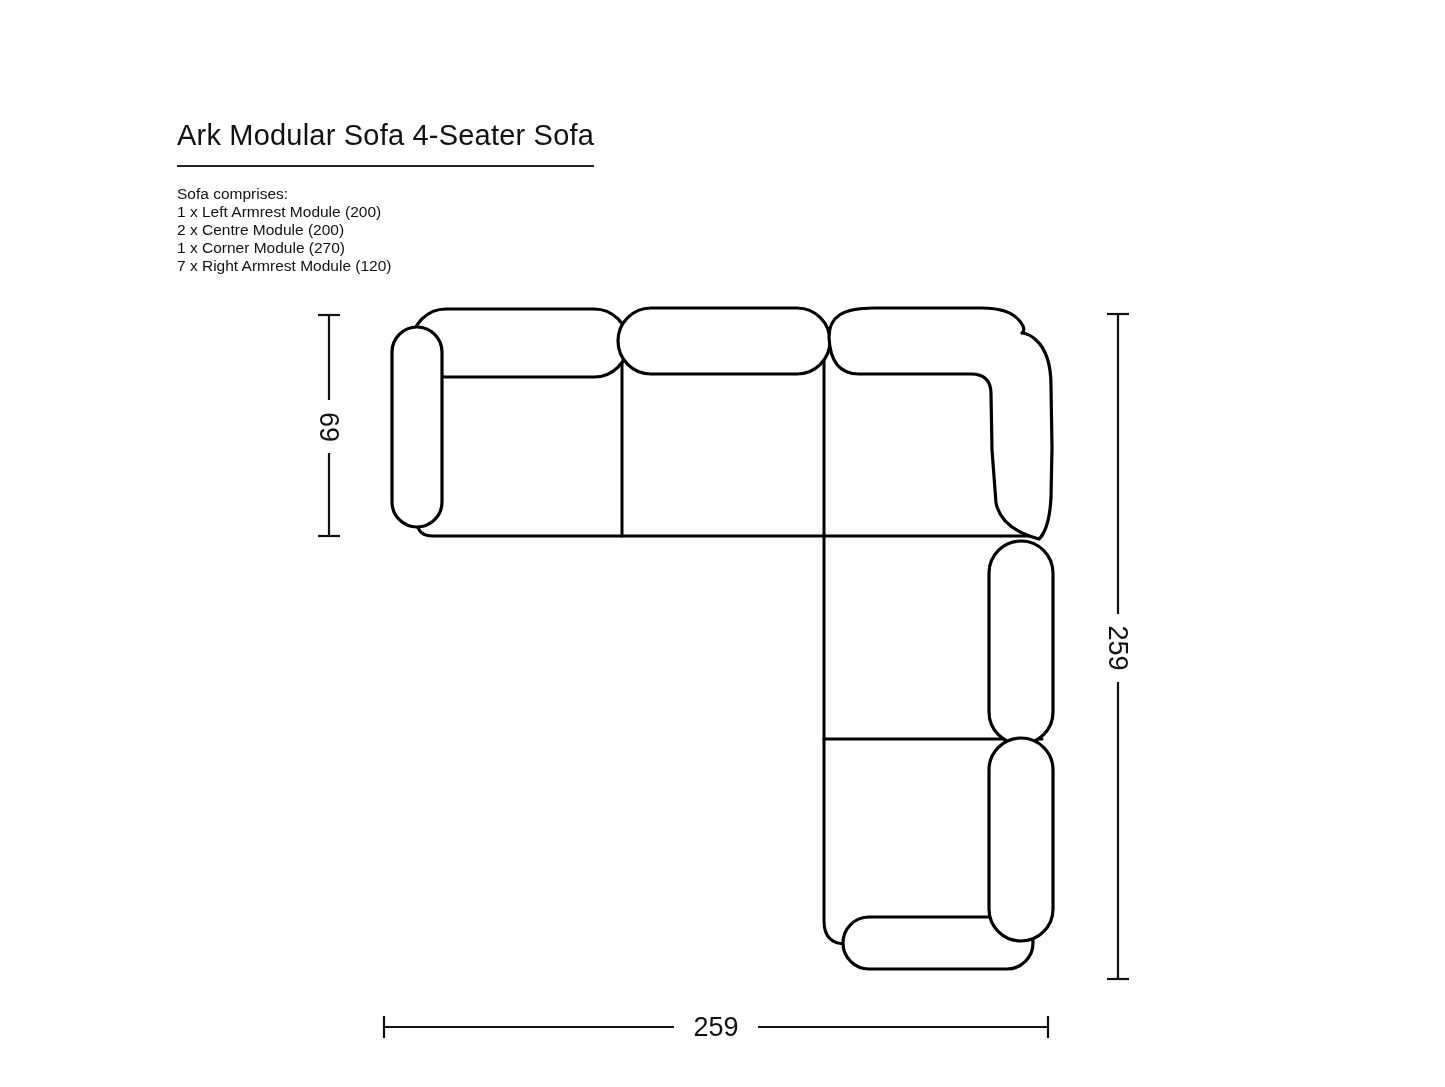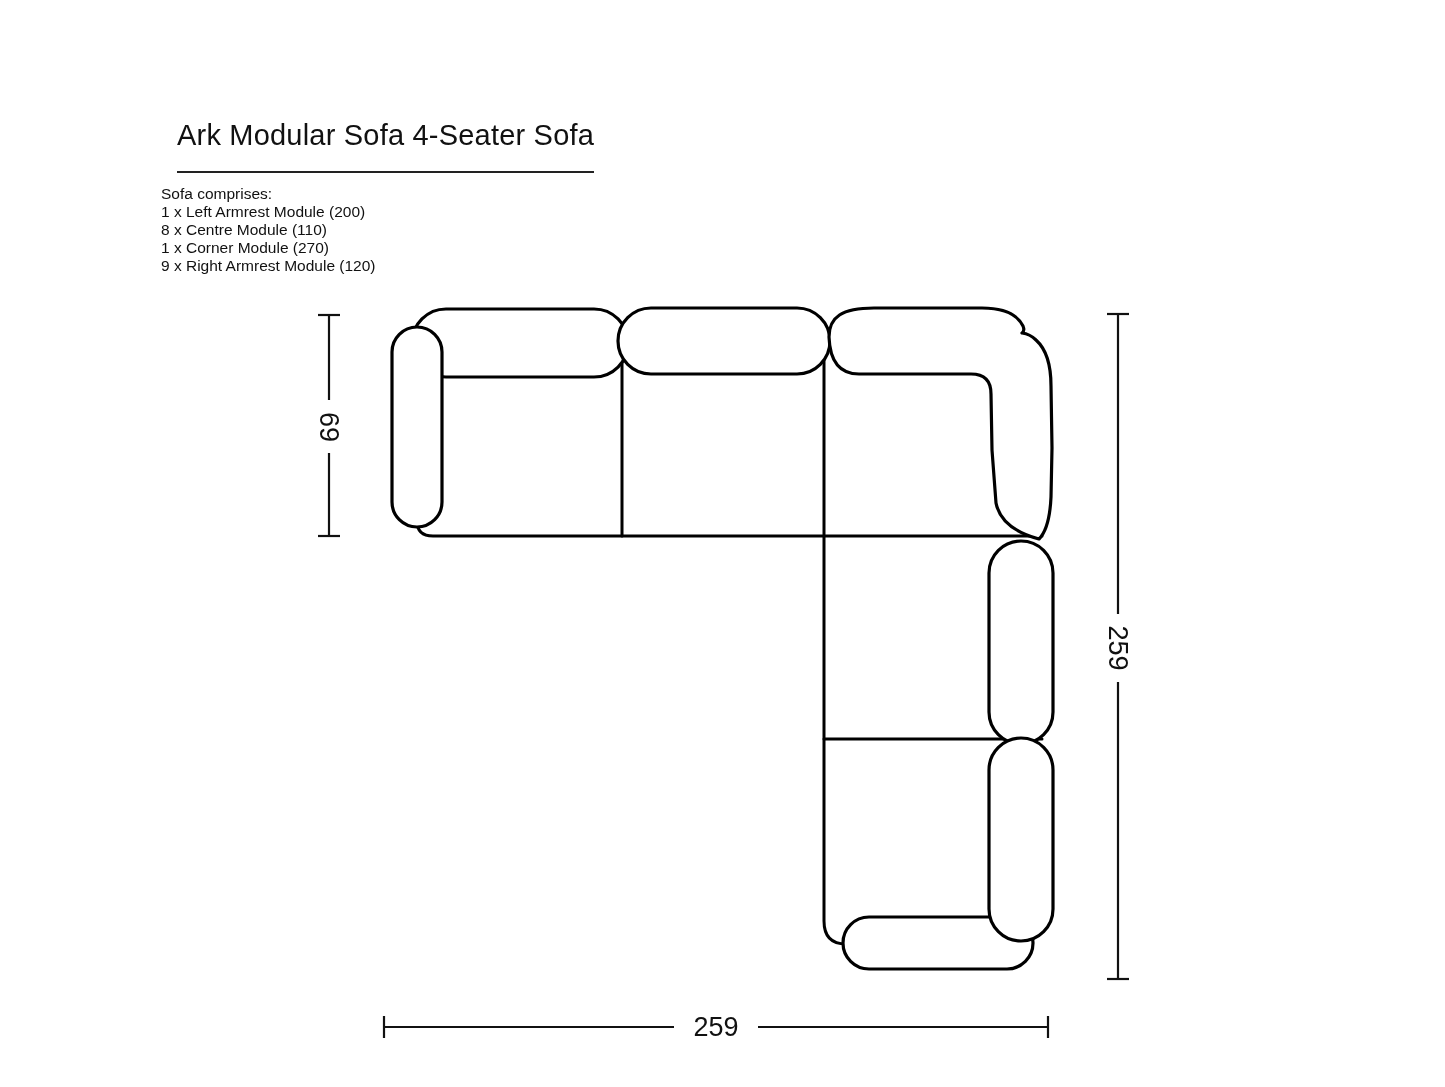--- a/index.html
+++ b/index.html
@@ -27,26 +27,26 @@
     white-space: nowrap;
   }
   .title-block h1 {
     margin: 0;
     display: inline-block;
     font-size: 29px;
     font-weight: 500;
     letter-spacing: 0.2px;
     line-height: 1.1;
     color: #111111;
-    padding-bottom: 19px;
+    padding-bottom: 13px;
     border-bottom: 2px solid #222222;
   }
   .composition {
     position: absolute;
-    left: 161px;
+    left: 177px;
     top: 185px;
     font-size: 15.5px;
     line-height: 18px;
     color: #111111;
     white-space: nowrap;
   }
   .drawing-svg {
     position: absolute;
     left: 0;
     top: 0;
@@ -62,23 +62,23 @@
 
 <div class="sheet">
 
   <div class="title-block">
     <h1>Ark Modular Sofa 4-Seater Sofa</h1>
   </div>
 
   <div class="composition">
     <div>Sofa comprises:</div>
     <div>1 x Left Armrest Module (200)</div>
-    <div>8 x Centre Module (110)</div>
+    <div>2 x Centre Module (200)</div>
     <div>1 x Corner Module (270)</div>
-    <div>9 x Right Armrest Module (120)</div>
+    <div>7 x Right Armrest Module (120)</div>
   </div>
 
   <svg class="drawing-svg" width="1445" height="1087" viewBox="0 0 1445 1087">
 
     <g stroke="#000000" fill="none" stroke-width="3" stroke-linecap="round" stroke-linejoin="round">
       <path d="M 417 498 L 417 521 Q 417 536 433 536 L 1042 536"></path>
       <path d="M 622 330 L 622 536"></path>
       <path d="M 824 330 L 824 536"></path>
       <path d="M 824 536 L 824 921 Q 824 944 846 944"></path>
       <path d="M 824 739 L 1042 739"></path>

